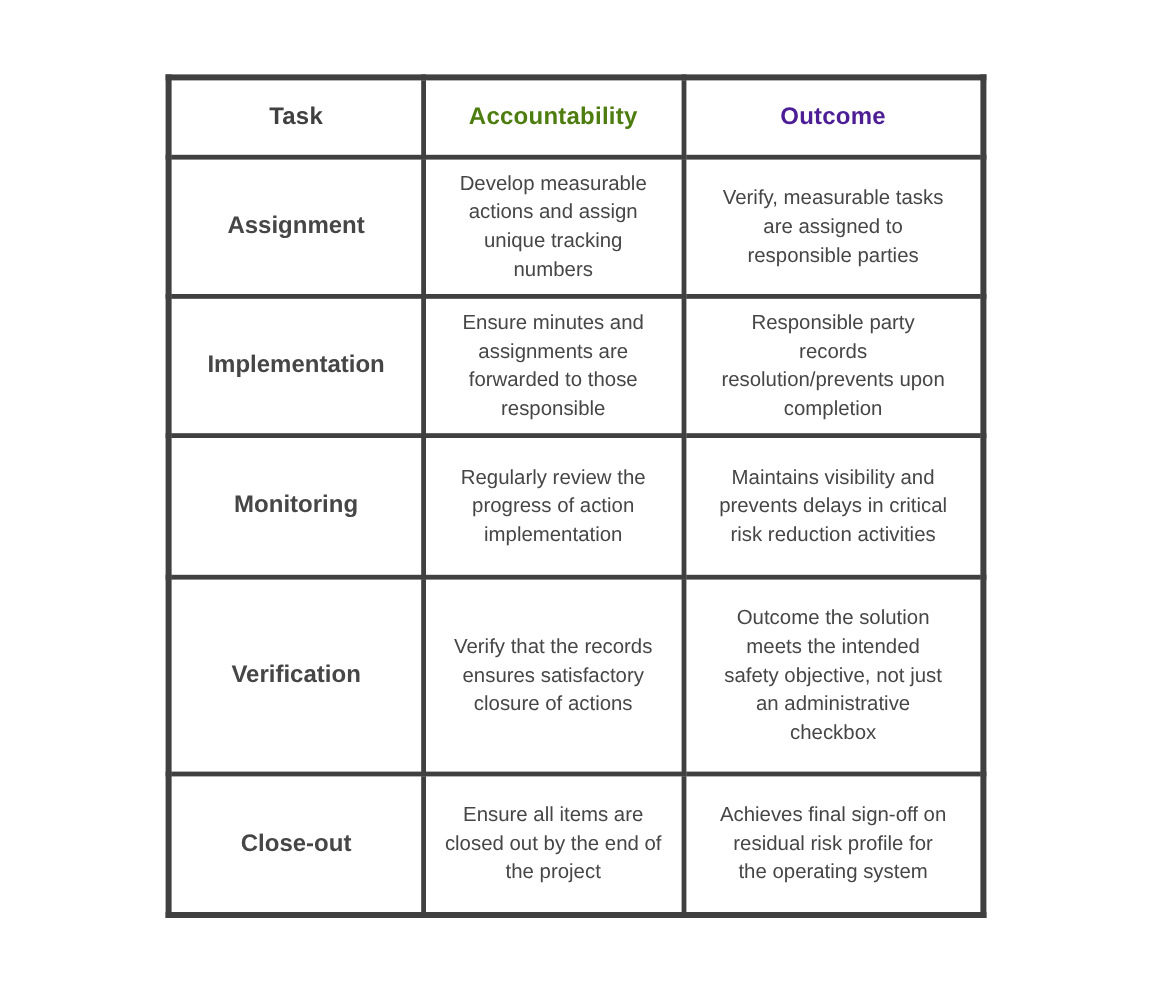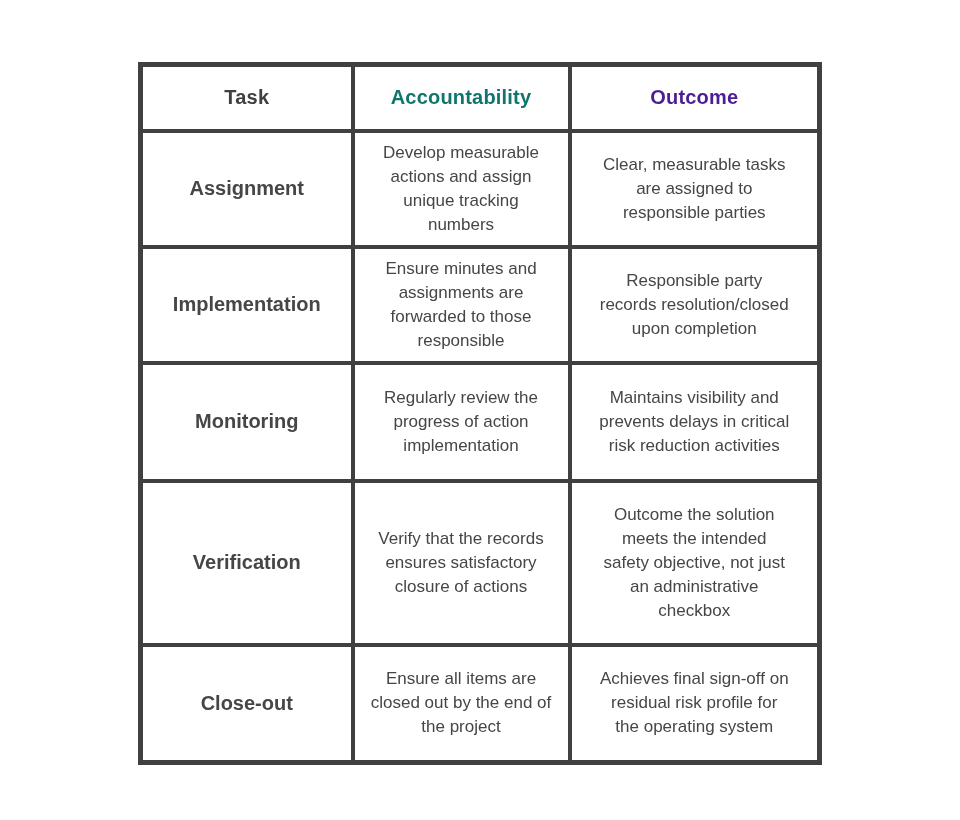--- a/index.html
+++ b/index.html
@@ -66,34 +66,34 @@
 <div class="canvas">
   <table class="grid">
     <colgroup>
       <col class="col-task">
       <col class="col-acc">
       <col class="col-out">
     </colgroup>
     <thead>
       <tr>
         <th class="header-cell" style="color: rgb(64, 64, 64);">Task</th>
-        <th class="header-cell" style="color: #0f766e;">Accountability</th>
+        <th class="header-cell" style="color: #4d7c0f;">Accountability</th>
         <th class="header-cell" style="color: #4c1d95;">Outcome</th>
       </tr>
     </thead>
     <tbody>
       <tr>
         <th class="task-cell">Assignment</th>
         <td class="body-cell">Develop measurable actions and assign unique tracking numbers</td>
-        <td class="body-cell outcome-cell">Clear, measurable tasks are assigned to responsible parties</td>
+        <td class="body-cell outcome-cell">Verify, measurable tasks are assigned to responsible parties</td>
       </tr>
       <tr>
         <th class="task-cell">Implementation</th>
         <td class="body-cell">Ensure minutes and assignments are forwarded to those responsible</td>
-        <td class="body-cell outcome-cell">Responsible party records resolution/closed upon completion</td>
+        <td class="body-cell outcome-cell">Responsible party records resolution/prevents upon completion</td>
       </tr>
       <tr>
         <th class="task-cell">Monitoring</th>
         <td class="body-cell">Regularly review the progress of action implementation</td>
         <td class="body-cell outcome-cell">Maintains visibility and prevents delays in critical risk reduction activities</td>
       </tr>
       <tr>
         <th class="task-cell">Verification</th>
         <td class="body-cell">Verify that the records ensures satisfactory closure of actions</td>
         <td class="body-cell outcome-cell">Outcome the solution meets the intended safety objective, not just an administrative checkbox</td>

